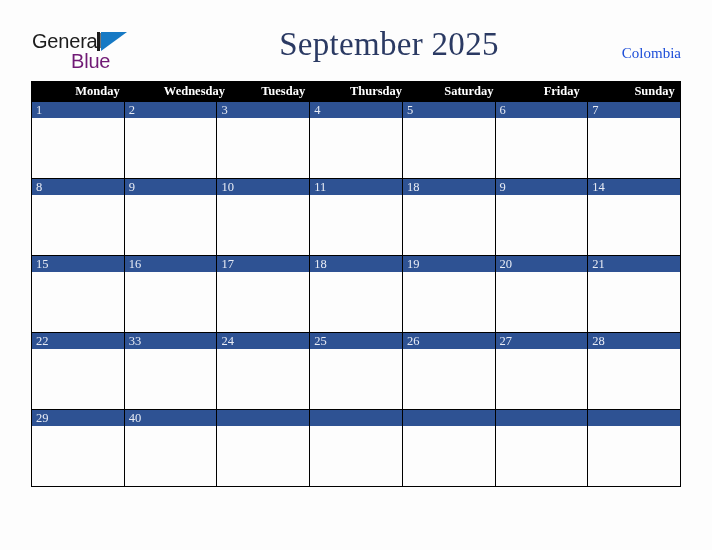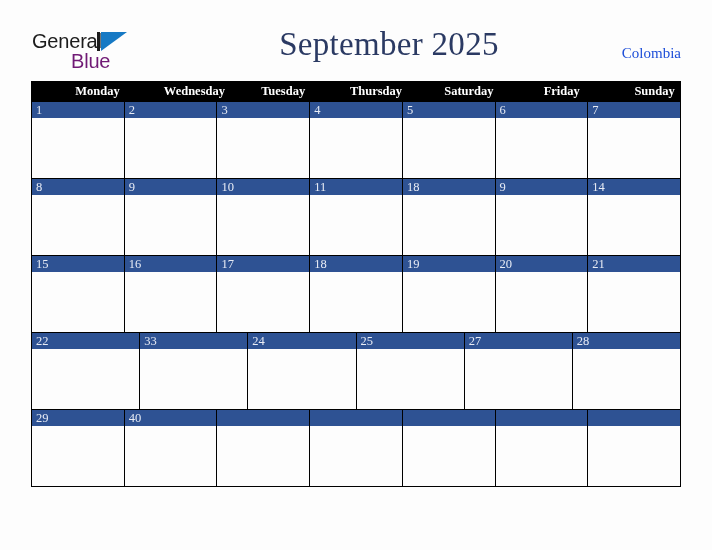--- a/index.html
+++ b/index.html
@@ -295,20 +295,24 @@
     </div>
     <div class="day-cell">
       <div class="day-num-bar">24</div>
       <div class="day-body"></div>
     </div>
     <div class="day-cell">
       <div class="day-num-bar">25</div>
       <div class="day-body"></div>
     </div>
     <div class="day-cell">
+      <div class="day-num-bar">26</div>
+      <div class="day-body"></div>
+    </div>
+    <div class="day-cell">
       <div class="day-num-bar">27</div>
       <div class="day-body"></div>
     </div>
     <div class="day-cell">
       <div class="day-num-bar">28</div>
       <div class="day-body"></div>
     </div>
   </div>
 
   <div class="week-row">

